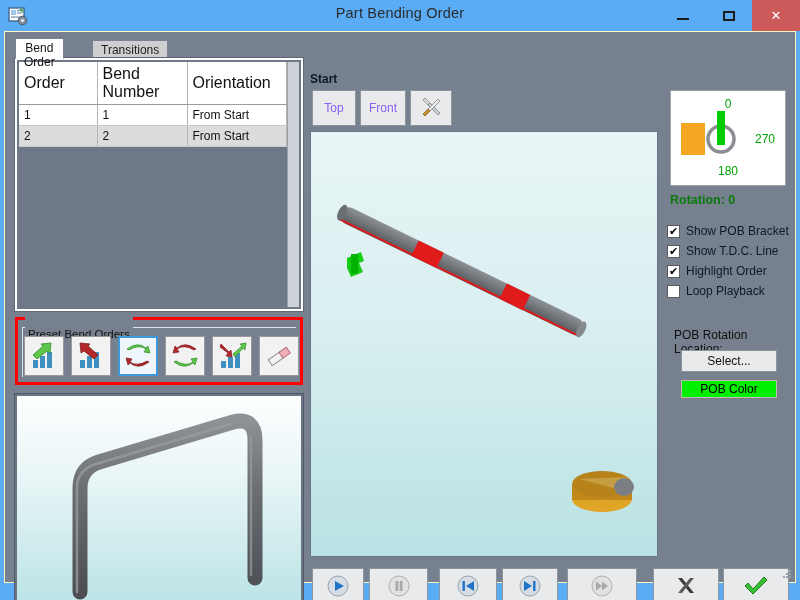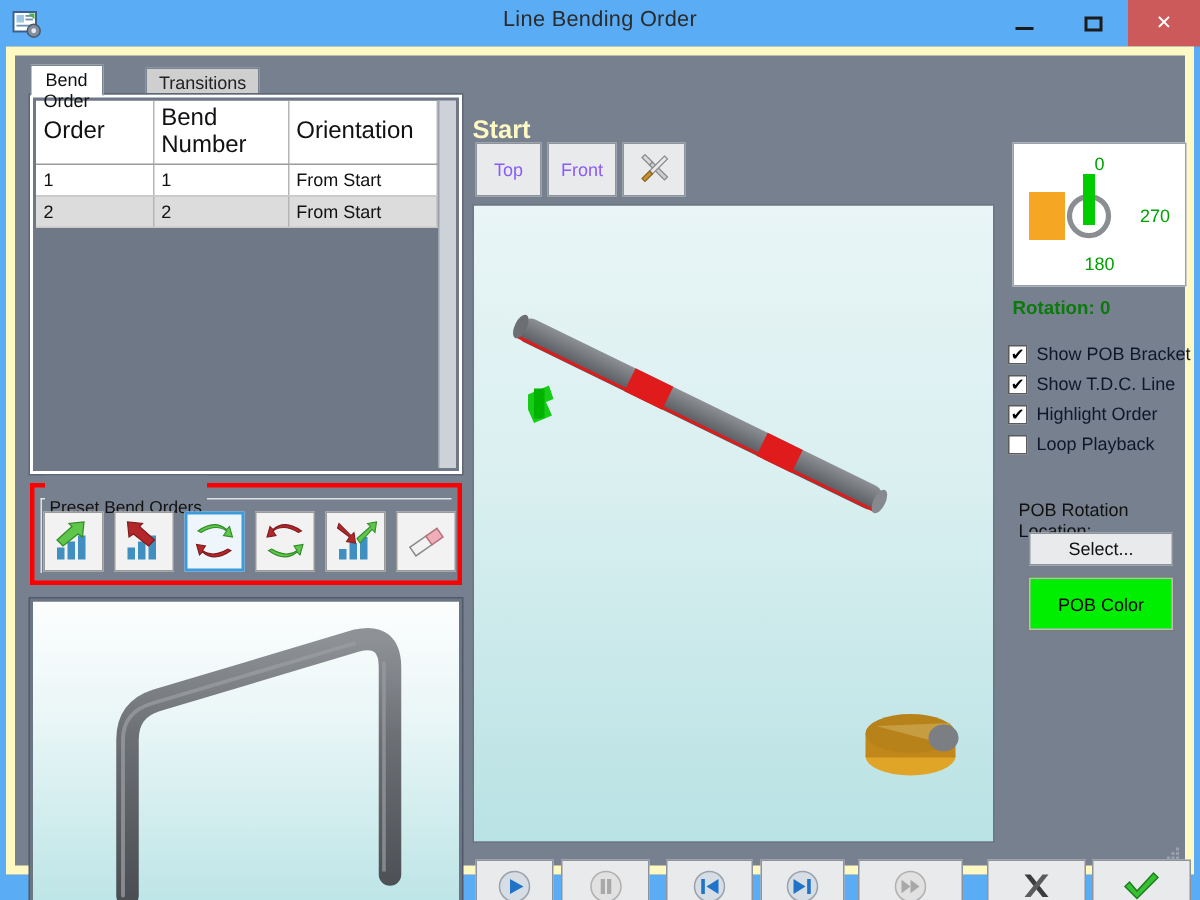--- a/index.html
+++ b/index.html
@@ -39,21 +39,21 @@
   #btn-close { right: 0; width: 48px; background: #cc5a5a; }
   .glyph-min { width: 12px; height: 2px; background: #1b1b1b; margin-top: 6px;}
   .glyph-max { width: 12px; height: 10px; border: 2px solid #1b1b1b; }
   .glyph-close { color: #fff; font-size: 13px; line-height: 1; font-family:"DejaVu Sans", sans-serif;}
 
   
   #dialog {
     position: absolute; left: 4px; top: 31px;
     width: 792px; height: 552px;
     background: #76808f;
-    border: 6px solid #fef9c3;
+    border: 1px solid #fef9c3;
   }
 
   
   #tabstrip { position: absolute; left: 10px; top: 6px; height: 20px; }
   .tab {
     position: absolute; top: 0; height: 20px;
     font-size: 12px; color: #111;
     padding: 2px 8px 0 8px;
     border: 1px solid #7a8391;
     text-align: center;
@@ -138,21 +138,21 @@
     position: absolute; left: 10px; top: 362px;
     width: 288px; height: 224px;
     background: linear-gradient(to bottom, #fdfefe 0%, #eaf6f7 35%, #b6e2e4 100%);
     border: 2px solid #6b7685;
     outline: 1px solid #51596b;
   }
 
   
   #start-label {
     position: absolute; left: 305px; top: 40px;
-    font-size: 17px; font-weight: bold; color: #fef9c3;
+    font-size: 12px; font-weight: bold; color: #0f172a;
   }
   .viewbtn {
     position: absolute; top: 58px; height: 36px;
     background: #e9eaec; border: 1px solid #8e949c;
     font-size: 12px; color: #8b5cf6;
     display: flex; align-items: center; justify-content: center;
   }
   #vb-top   { left: 307px; width: 44px; }
   #vb-front { left: 355px; width: 46px; }
   #vb-tools { left: 405px; width: 42px; }
@@ -193,21 +193,21 @@
     position: absolute; left: 669px; top: 296px;
     font-size: 12px; color: #111;
   }
   #pob-select {
     position: absolute; left: 676px; top: 318px; width: 96px; height: 22px;
     background: #e9eaec; border: 1px solid #8e949c;
     font-size: 12px; color: #111;
     display: flex; align-items: center; justify-content: center;
   }
   #pob-color {
-    position: absolute; left: 676px; top: 348px; width: 96px; height: 35px;
+    position: absolute; left: 676px; top: 348px; width: 96px; height: 18px;
     background: #00ee00; border: 1px solid #bdbdbd; outline:1px solid #7d7d7d;
     font-size: 12px; color: #000;
     display: flex; align-items: center; justify-content: center;
   }
 
   
   .actbtn {
     position: absolute; top: 536px; height: 48px;
     background: #e9eaec; border: 1px solid #8e949c;
     display: flex; flex-direction: column; align-items: center; justify-content: center;
@@ -240,21 +240,21 @@
         <rect x="1" y="2" width="15" height="13" fill="#ffffff" stroke="#3a5f8a" stroke-width="1.3"></rect>
         <rect x="3" y="4" width="5" height="5" fill="#9ec8e8"></rect>
         <rect x="9" y="4" width="5" height="1.2" fill="#6b8fb0"></rect>
         <rect x="9" y="6.4" width="5" height="1.2" fill="#6b8fb0"></rect>
         <rect x="3" y="10.5" width="11" height="1.2" fill="#6b8fb0"></rect>
         <polygon points="11,3 15,3 15,7" fill="#4caf50"></polygon>
         <circle cx="14.5" cy="14.5" r="4.3" fill="#7f8fa0" stroke="#4c5868" stroke-width="1"></circle>
         <circle cx="14.5" cy="14.5" r="1.6" fill="#e8ecef"></circle>
       </svg>
     </div>
-    <div id="title-text">Line Bending Order</div>
+    <div id="title-text">Part Bending Order</div>
     <div class="winbtn" id="btn-min">
       <span class="glyph-min"></span>
     </div>
     <div class="winbtn" id="btn-max">
       <span class="glyph-max"></span>
     </div>
     <div class="winbtn" id="btn-close">
       <span class="glyph-close">✕</span>
     </div>
   </div>

